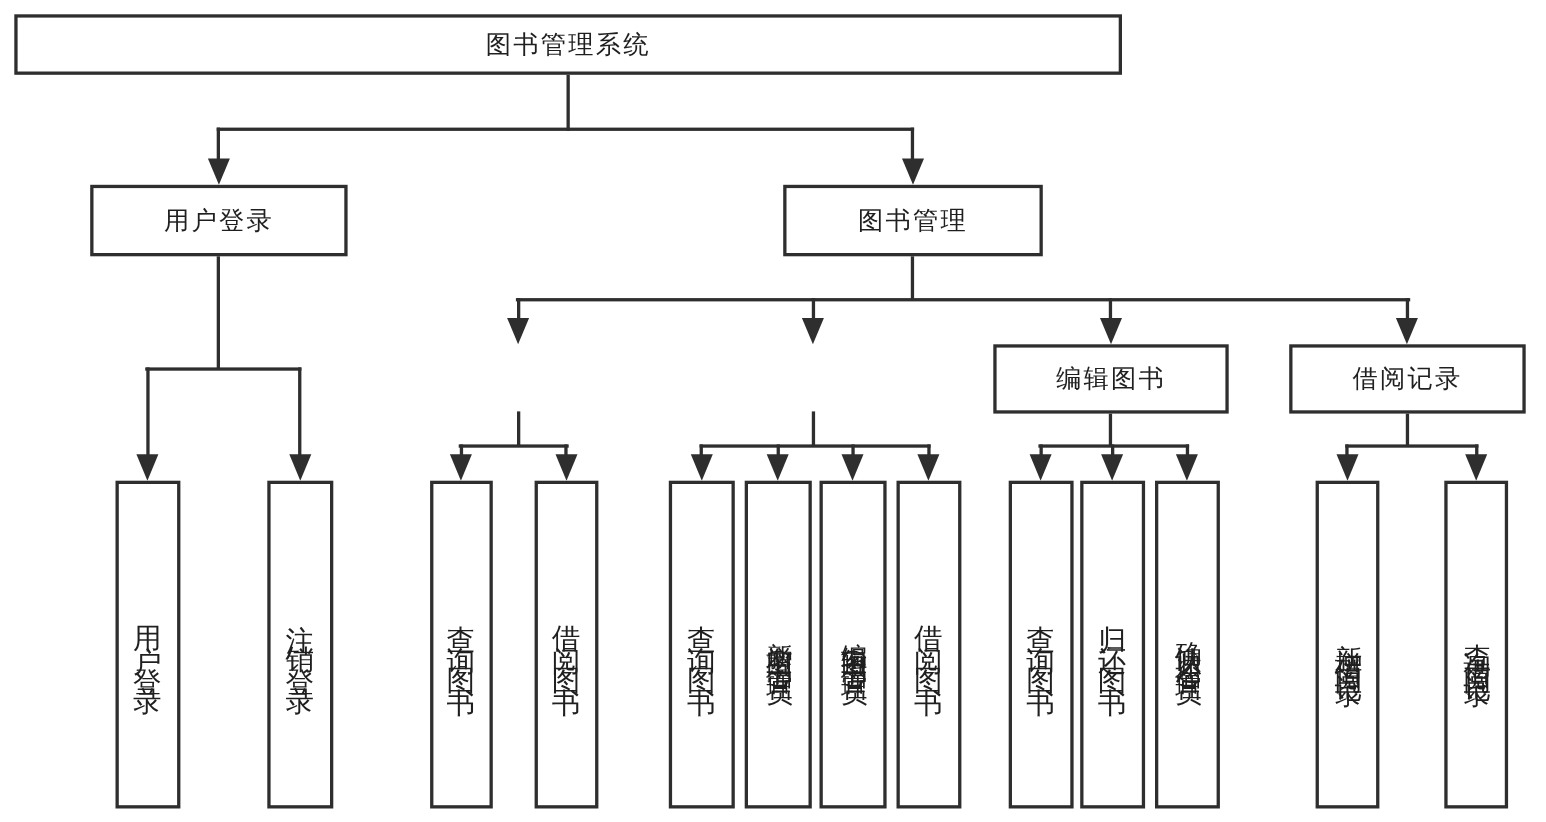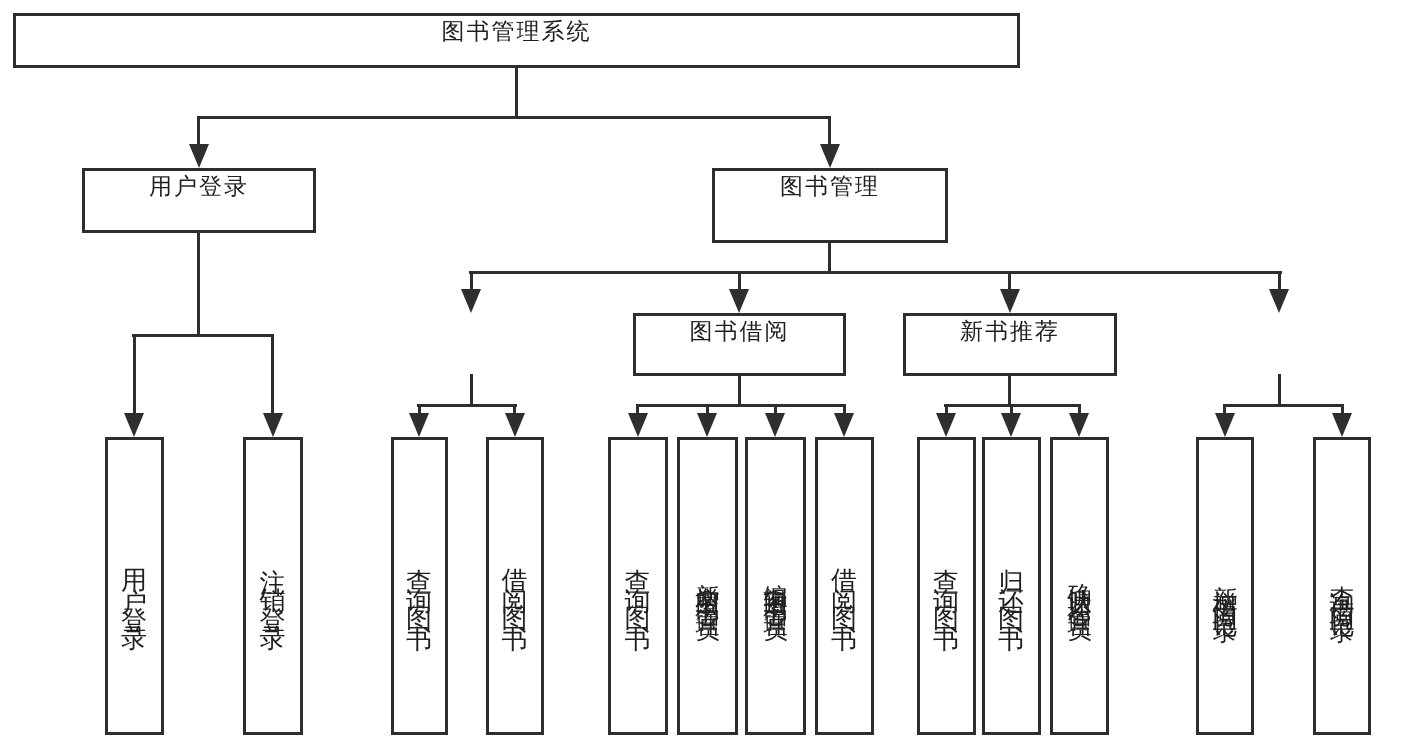--- a/index.html
+++ b/index.html
@@ -2,21 +2,21 @@
 <html><head>
 <meta charset="utf-8">
 <style>
   html,body{margin:0;padding:0;background:#ffffff;}
   #canvas{
     position:relative;width:1405px;height:747px;background:#ffffff;overflow:hidden;
     font-family:"Liberation Sans","DejaVu Sans",sans-serif;color:#1f1f1f;
   }
   .node{
     position:absolute;box-sizing:border-box;background:#ffffff;
-    border:3px solid #2e2e2e;display:flex;justify-content:center;
+    border:3px solid #2e2e2e;display:flex;align-items:center;justify-content:center;
     z-index:2;
   }
   .node .lbl{font-size:23px;letter-spacing:2px;color:#1f1f1f;white-space:nowrap;}
   .leaf{
     position:absolute;box-sizing:border-box;background:#ffffff;
     border:3px solid #2e2e2e;display:flex;align-items:center;justify-content:center;
     z-index:2;
   }
   .vtext{
     writing-mode:vertical-rl;text-orientation:mixed;white-space:nowrap;
@@ -100,29 +100,29 @@
   <div class="ahead" style="left:1215px;top:413px;"></div>
   <div class="ahead" style="left:1332px;top:413px;"></div>
 
   <div class="node" style="left:13px;top:13px;width:1007px;height:55px;">
     <span class="lbl">图书管理系统</span>
   </div>
 
   <div class="node" style="left:82px;top:168px;width:234px;height:65px;">
     <span class="lbl">用户登录</span>
   </div>
-  <div class="node" style="left:712px;top:168px;width:236px;height:75px;">
+  <div class="node" style="left:712px;top:168px;width:236px;height:65px;">
     <span class="lbl">图书管理</span>
   </div>
 
-  <div class="node" style="left:633px;top:313px;width:213px;height:63px;">
-    <span class="lbl">图书借阅</span>
+  <div class="node" style="left:903px;top:313px;width:214px;height:63px;">
+    <span class="lbl">编辑图书</span>
   </div>
-  <div class="node" style="left:903px;top:313px;width:214px;height:63px;">
-    <span class="lbl">新书推荐</span>
+  <div class="node" style="left:1172px;top:313px;width:215px;height:63px;">
+    <span class="lbl">借阅记录</span>
   </div>
 
   <div class="leaf" style="left:105px;top:437px;width:59px;height:298px;">
     <span class="vtext vs">用户登录</span>
   </div>
   <div class="leaf" style="left:243px;top:437px;width:60px;height:298px;">
     <span class="vtext vs">注销登录</span>
   </div>
 
   <div class="leaf" style="left:391px;top:437px;width:57px;height:298px;">

